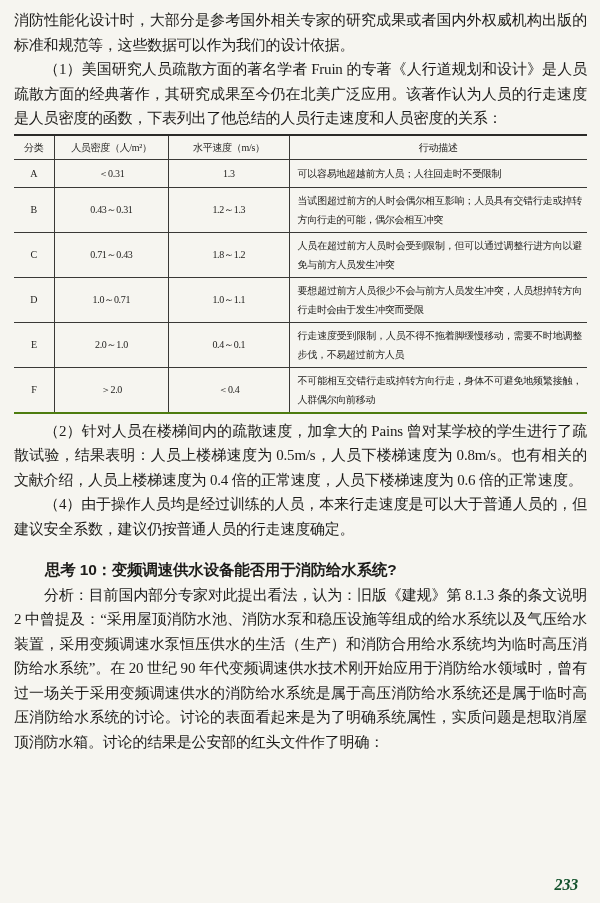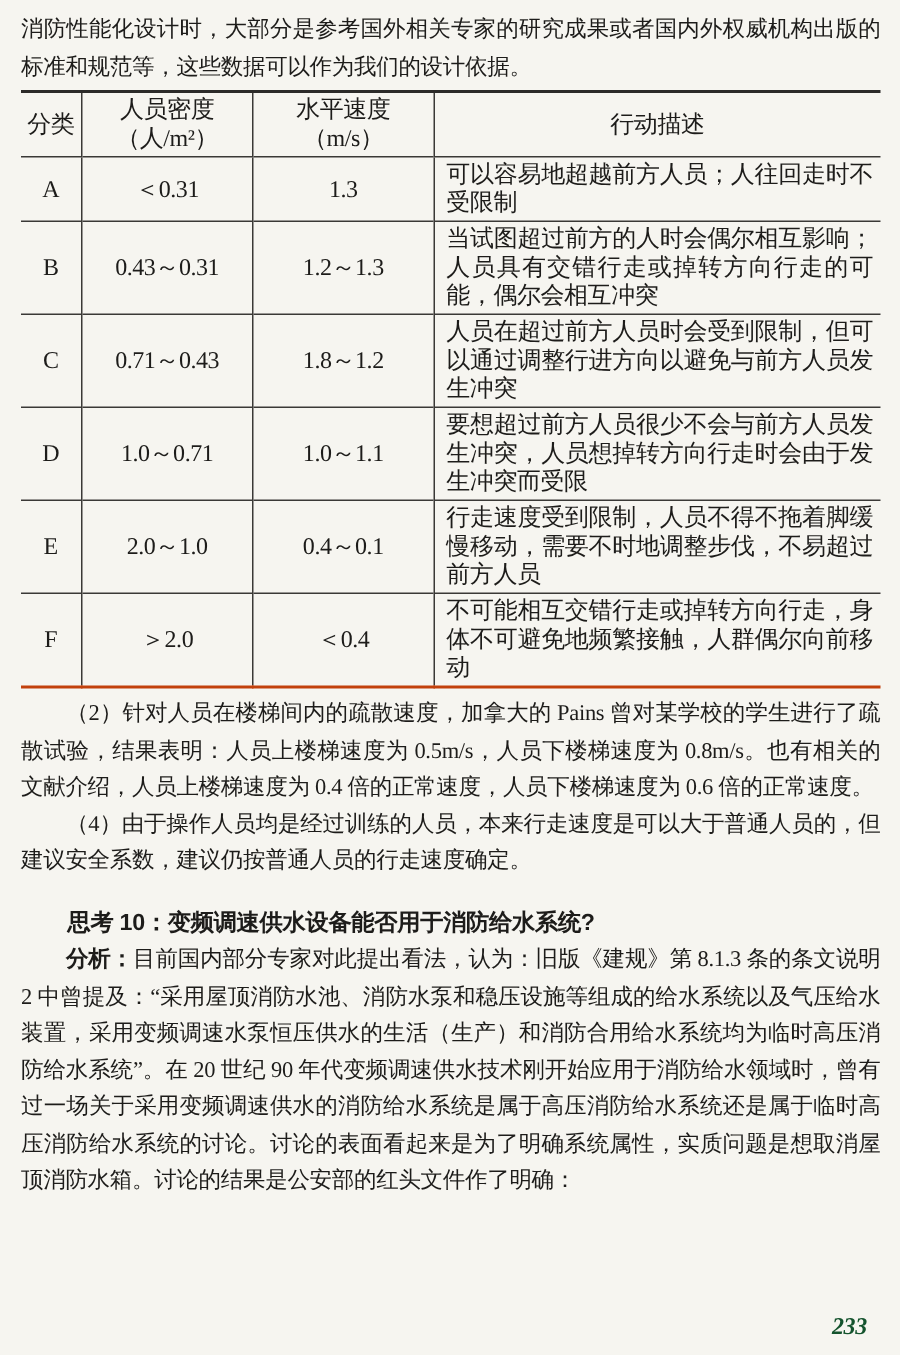--- a/index.html
+++ b/index.html
@@ -11,56 +11,57 @@
     font-size:15px;line-height:24.5px;
     letter-spacing:-0.2px;
   }
   .page{padding:8px 13px 0 14px;}
   p{margin:0;text-indent:2em;text-align:justify;}
   p.flush{text-indent:0;}
   
   table{
     width:100%;border-collapse:collapse;table-layout:fixed;
     margin:3px 0 5px 0;
-    font-size:16px;line-height:19px;letter-spacing:-0.3px;
-    border-top:2px solid #2c2b29;border-bottom:2px solid #c2410c;
+    font-size:10px;line-height:19px;letter-spacing:-0.3px;
+    border-top:2px solid #2c2b29;border-bottom:2px solid #4d7c0f;
   }
   th,td{
     border-top:1px solid #3a3936;
     padding:2px 3px;text-align:center;vertical-align:middle;
     font-weight:normal;overflow:hidden;
   }
   thead th{padding:2px 2px;}
   col.c1{width:7%;} col.c2{width:20%;} col.c3{width:21%;} col.c4{width:52%;}
   th+th,td+td{border-left:1px solid #3a3936;}
   td.desc{text-align:left;padding:2px 5px 2px 8px;text-align:justify;}
   tr.tall td{height:40px;}
   tr.short td{height:23px;}
   
   .think-heading{
     margin:17px 0 0 0;text-indent:2em;
     font-family:"Liberation Sans","DejaVu Sans",sans-serif;
     font-weight:bold;font-size:15.5px;
   }
   .analysis-label{
     font-family:"Liberation Sans","DejaVu Sans",sans-serif;
-    font-weight:bold;
+    font-weight:normal;
   }
   
   .page-number{
     position:absolute;right:22px;top:873px;
     font-style:italic;font-weight:bold;font-size:16px;color:#14532d;
   }
 </style>
 </head>
 <body>
 
 <div class="page">
 
   <p class="flush">消防性能化设计时，大部分是参考国外相关专家的研究成果或者国内外权威机构出版的标准和规范等，这些数据可以作为我们的设计依据。</p>
+  <p>（1）美国研究人员疏散方面的著名学者 Fruin 的专著《人行道规划和设计》是人员疏散方面的经典著作，其研究成果至今仍在北美广泛应用。该著作认为人员的行走速度是人员密度的函数，下表列出了他总结的人员行走速度和人员密度的关系：</p>
 
   <table>
     <colgroup>
         <col class="c1">
         <col class="c2">
         <col class="c3">
         <col class="c4">
       </colgroup>
     <thead>
       <tr>

